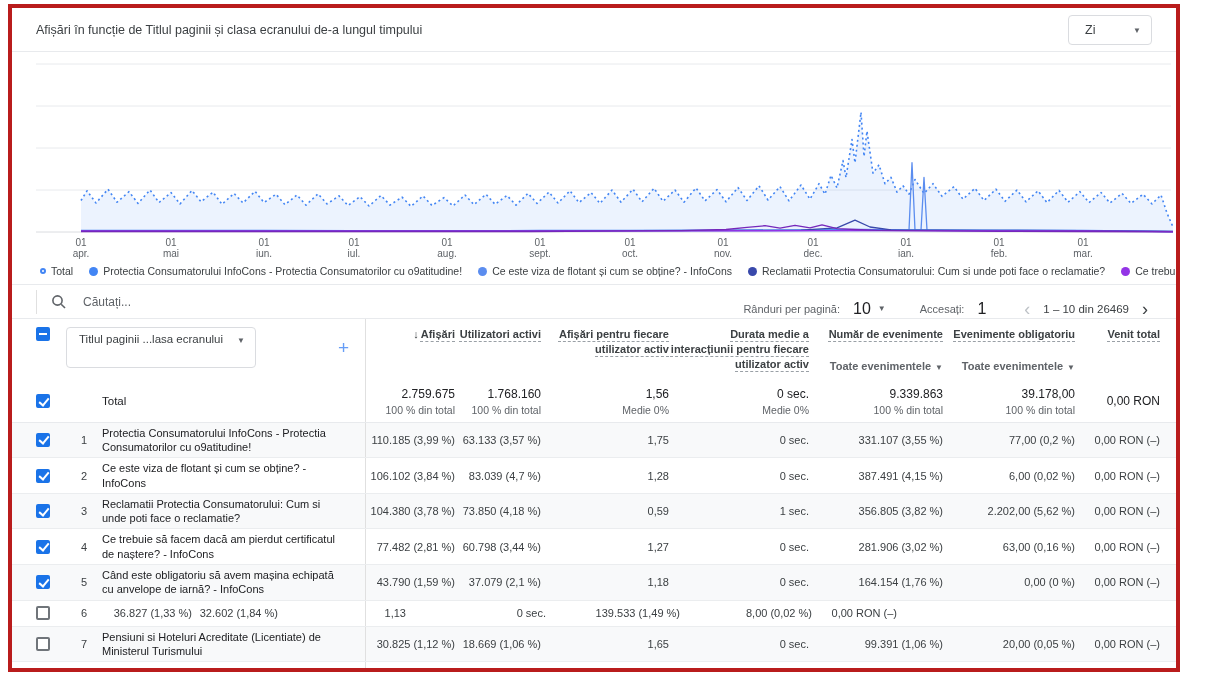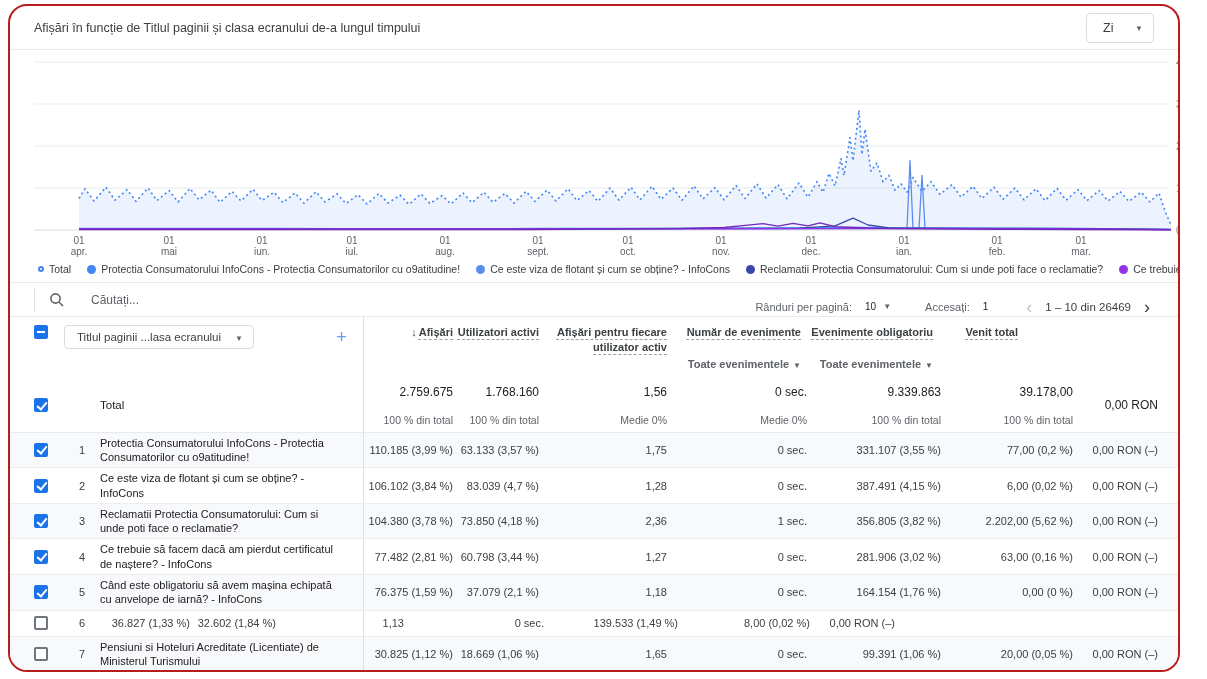--- a/index.html
+++ b/index.html
@@ -3,51 +3,51 @@
 <meta charset="utf-8">
 <style>
   * { box-sizing: border-box; }
   html,body { margin:0; padding:0; }
   body {
     width:1207px; height:679px; background:#fff;
     font-family:"Liberation Sans", sans-serif; color:#3c4043; overflow:hidden;
   }
   .card {
     position:absolute; left:8px; top:4px; width:1172px; height:668px;
-    background:#fff; border:2px solid #b91c1c; border-radius:19px; overflow:hidden;
+    background:#fff; border:4px solid #b91c1c; border-radius:0; overflow:hidden;
   }
   
   .card-header { display:flex; justify-content:space-between; align-items:center;
     padding:7px 24px 6px 24px; border-bottom:1px solid #e8eaed; height:44px; }
   .title { font-size:12.5px; color:#3c4043; font-weight:500; }
   .interval-select { display:flex; align-items:center; justify-content:space-between;
-    border:1px solid #dadce0; border-radius:4px; width:68px; height:30px;
+    border:1px solid #dadce0; border-radius:4px; width:84px; height:30px;
     padding:0 10px 0 16px; font-size:12.5px; color:#3c4043; cursor:pointer; background:#fff; }
   .caret { font-size:8px; color:#5f6368; }
   
   .chart-section { padding:2px 0 0 24px; }
   svg text { font-family:"Liberation Sans", sans-serif; }
   
   .legend { display:flex; align-items:center; gap:16px; padding:1px 0 7px 28px;
     font-size:10.5px; color:#3c4043; white-space:nowrap; overflow:hidden; }
   .legend-item { display:inline-flex; align-items:center; flex:none; cursor:pointer; }
   .dot { width:9px; height:9px; border-radius:50%; margin-right:5px; flex:none; }
   
   .toolbar { display:flex; align-items:center; gap:14px; padding:6px 24px;
     border-top:1px solid #e8eaed; border-bottom:1px solid #e8eaed; height:35px; }
   .plot-btn { border:1px solid #dadce0; border-radius:4px; background:#fff;
     color:#9aa0a6; font-size:11.5px; padding:5px 14px; font-family:inherit; }
   .vdiv { width:1px; height:24px; background:#e0e0e0; }
-  .search { display:flex; gap:24px; flex:1; }
+  .search { display:flex; gap:14px; flex:1; }
   .search-input { border:none; outline:none; font-size:12px; color:#3c4043;
     font-family:inherit; width:220px; background:transparent; }
   .search-input::placeholder { color:#5f6368; }
   .toolbar-right { display:flex; align-items:center; gap:7px; margin-left:auto;
     font-size:11px; color:#5f6368;margin-top:14px; }
-  .tb-val { color:#202124; font-size:10px; margin-left:6px; }
+  .tb-val { color:#202124; font-size:16px; margin-left:6px; }
   .sp24 { width:20px; }
   .pg-prev { color:#bdc1c6; font-size:18px; line-height:14px; padding:0 4px; cursor:default; }
   .pg-next { color:#3c4043; font-size:18px; line-height:14px; padding:0 4px; cursor:pointer; }
   .pg-range { color:#3c4043; font-size:11.5px; margin:0 2px; }
   
   .thead, .total-row, .trow { display:flex; padding-left:24px; padding-right:24px;
     position:relative; align-items:center; }
   .thead::before, .total-row::before, .trow::before {
     content:""; position:absolute; left:353px; top:0; bottom:0; width:1px; background:#e0e0e0; }
   .c-sel { width:30px; flex:none; display:flex; align-items:center; }
@@ -55,42 +55,42 @@
   .c-title { width:263px; flex:none; font-size:11px; color:#202124; line-height:1.3;
     padding-right:18px; }
   .c-m { flex:none; text-align:right; font-size:11px; color:#3c4043; }
   .w1{width:90px} .w2{width:86px} .w3{width:128px} .w4{width:140px}
   .w5{width:134px} .w6{width:132px} .w7{width:85px}
   
   .thead { padding-top:8px; padding-bottom:8px; align-items:flex-start; min-height:42px; }
   .c-dim { width:299px; flex:none; display:flex; align-items:center;
     justify-content:space-between; padding-right:16px; }
   .pill { display:inline-flex; align-items:flex-end; gap:14px; border:1px solid #dadce0;
-    border-radius:4px; padding:5px 10px 5px 12px; font-size:11.5px; color:#3c4043; cursor:pointer; }
+    border-radius:4px; padding:5px 10px 22px 12px; font-size:11.5px; color:#3c4043; cursor:pointer; }
   .plus { color:#669df6; font-size:19px; line-height:16px; cursor:pointer; font-weight:400; }
   .hd { font-size:11px; color:#3c4043; line-height:1.35; cursor:pointer;font-weight:bold; }
   .u { text-decoration:underline; text-decoration-style:dashed;
     text-decoration-color:#9aa0a6; text-decoration-thickness:1px; text-underline-offset:3px; }
   .arrow { color:#3c4043; font-size:11px; margin-right:2px; }
   .hsub { margin-top:17px; color:#5f6368; font-size:11px; }
   .hsub .caret { margin-left:4px; }
   
   .cb { position:relative; width:14px; height:14px; border:2px solid #70757a;
     border-radius:2px; background:#fff; cursor:pointer; flex:none; }
   .cb.on, .cb.ind { background:#1a73e8; border-color:#1a73e8; }
   .cb.on::after { content:""; position:absolute; left:2.5px; top:-0.5px; width:4px;
     height:8px; border:solid #fff; border-width:0 2px 2px 0; transform:rotate(40deg); }
   .cb.ind::after { content:""; position:absolute; left:1px; top:4px; width:8px;
     height:2px; background:#fff; }
   
   .total-row { padding-top:5px; padding-bottom:6px; min-height:38px;
     border-bottom:1px solid #e8eaed; }
   .total-row .c-title { font-size:11.5px; color:#202124; }
   .tv { font-size:12px; color:#202124; font-weight:500; }
-  .ts { font-size:10.5px; color:#5f6368; margin-top:15px; font-weight:400; }
+  .ts { font-size:10.5px; color:#5f6368; margin-top:3px; font-weight:400; }
   
   .trow { padding-top:3px; padding-bottom:3px; min-height:26px;
     border-bottom:1px solid #ebedef; cursor:pointer; }
   .trow.zebra { background:#f8f9fa; }
 </style>
 </head>
 <body>
 
 <div class="card">
 
@@ -206,20 +206,21 @@
     <div class="c-dim">
       <span class="pill">
         <span>Titlul paginii ...lasa ecranului</span>
         <span class="caret">▼</span>
       </span>
       <span class="plus">+</span>
     </div>
     <div class="c-m w1 hd"><span class="arrow">↓</span><span class="u">Afișări</span></div>
     <div class="c-m w2 hd"><span class="u">Utilizatori activi</span></div>
     <div class="c-m w3 hd"><span class="u">Afișări pentru fiecare utilizator activ</span></div>
+    <div class="c-m w4 hd"><span class="u">Durata medie a interacțiunii pentru fiecare utilizator activ</span></div>
     <div class="c-m w5 hd">
       <span class="u">Număr de evenimente</span>
       <div class="hsub"><span>Toate evenimentele</span><span class="caret">▼</span></div>
     </div>
     <div class="c-m w6 hd">
       <span class="u">Evenimente obligatoriu</span>
       <div class="hsub"><span>Toate evenimentele</span><span class="caret">▼</span></div>
     </div>
     <div class="c-m w7 hd"><span class="u">Venit total</span></div>
   </div>
@@ -291,21 +292,21 @@
   </div>
 
   <div class="trow zebra">
     <div class="c-sel">
           <span class="cb on"></span>
         </div>
     <div class="c-num">3</div>
     <div class="c-title">Reclamatii Protectia Consumatorului: Cum si unde poti face o reclamatie?</div>
     <div class="c-m w1">104.380 (3,78 %)</div>
     <div class="c-m w2">73.850 (4,18 %)</div>
-    <div class="c-m w3">2,36</div>
+    <div class="c-m w3">0,59</div>
     <div class="c-m w4">1 sec.</div>
     <div class="c-m w5">356.805 (3,82 %)</div>
     <div class="c-m w6">2.202,00 (5,62 %)</div>
     <div class="c-m w7">0,00 RON (–)</div>
   </div>
 
   <div class="trow">
     <div class="c-sel">
           <span class="cb on"></span>
         </div>
@@ -319,21 +320,21 @@
     <div class="c-m w6">63,00 (0,16 %)</div>
     <div class="c-m w7">0,00 RON (–)</div>
   </div>
 
   <div class="trow zebra">
     <div class="c-sel">
           <span class="cb on"></span>
         </div>
     <div class="c-num">5</div>
     <div class="c-title">Când este obligatoriu să avem mașina echipată cu anvelope de iarnă? - InfoCons</div>
-    <div class="c-m w1">76.375 (1,59 %)</div>
+    <div class="c-m w1">43.790 (1,59 %)</div>
     <div class="c-m w2">37.079 (2,1 %)</div>
     <div class="c-m w3">1,18</div>
     <div class="c-m w4">0 sec.</div>
     <div class="c-m w5">164.154 (1,76 %)</div>
     <div class="c-m w6">0,00 (0 %)</div>
     <div class="c-m w7">0,00 RON (–)</div>
   </div>
 
   <div class="trow">
     <div class="c-sel">

